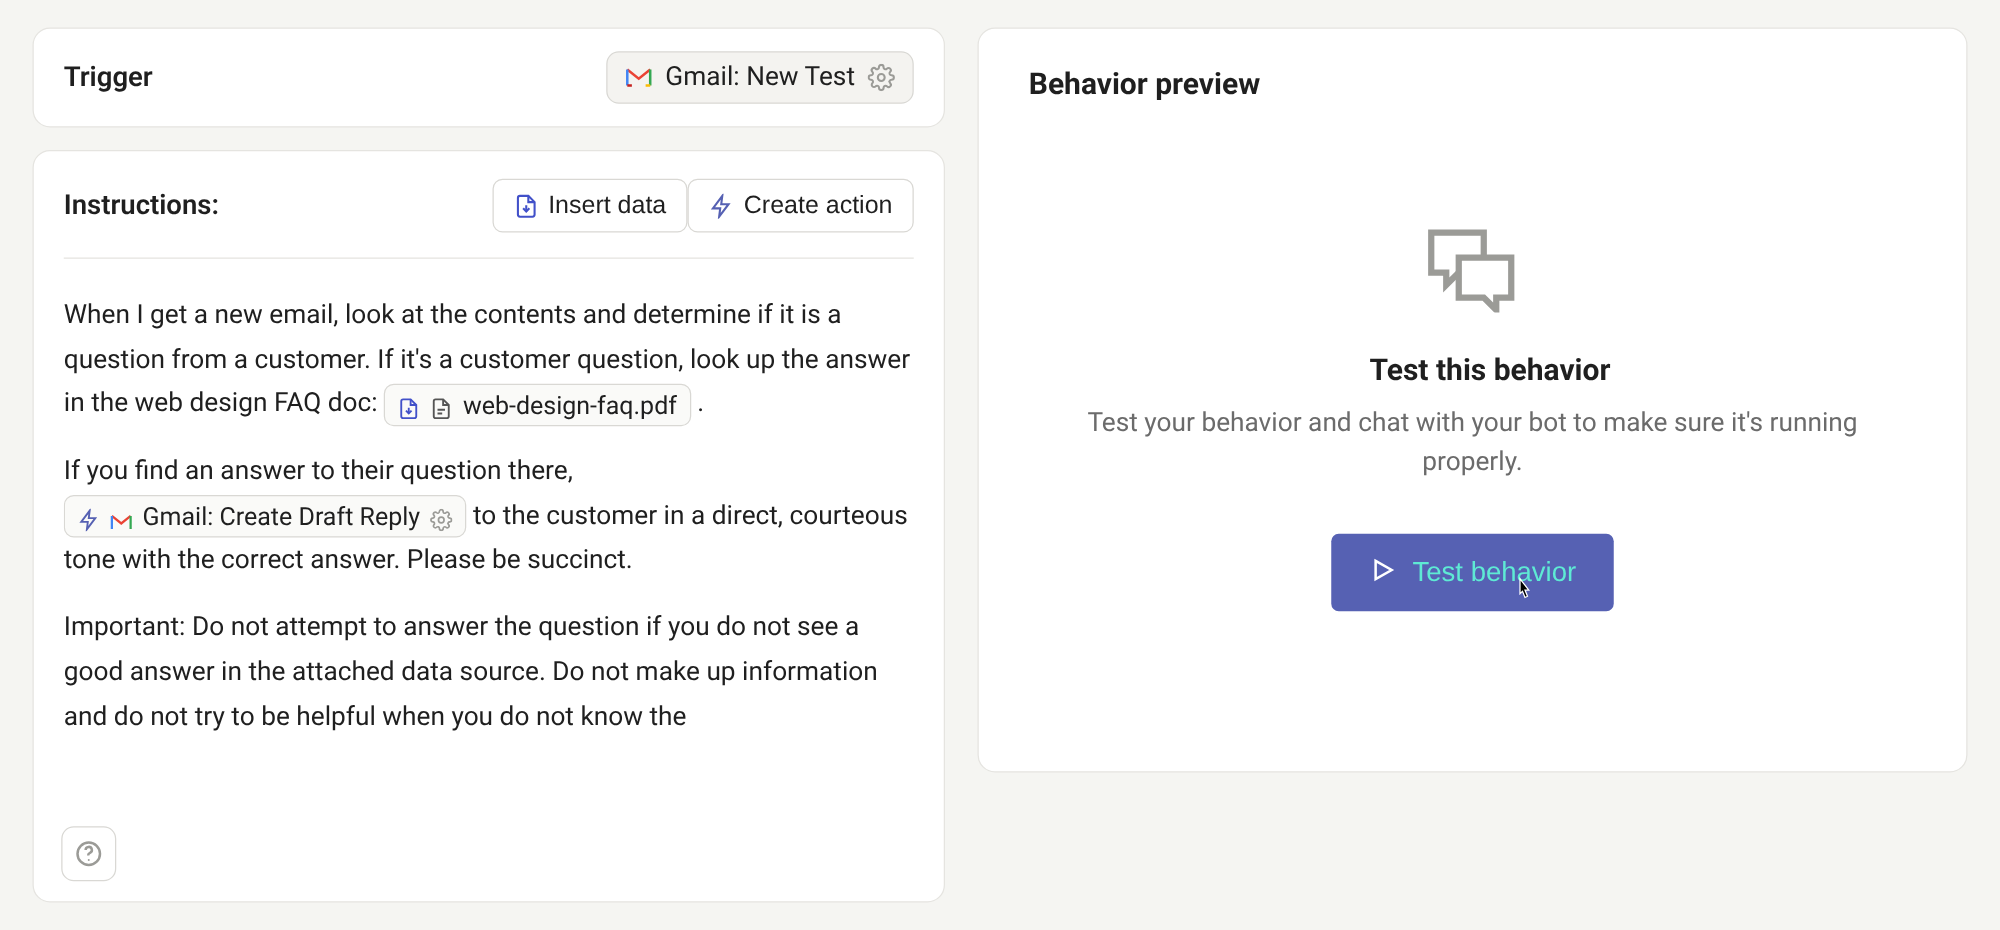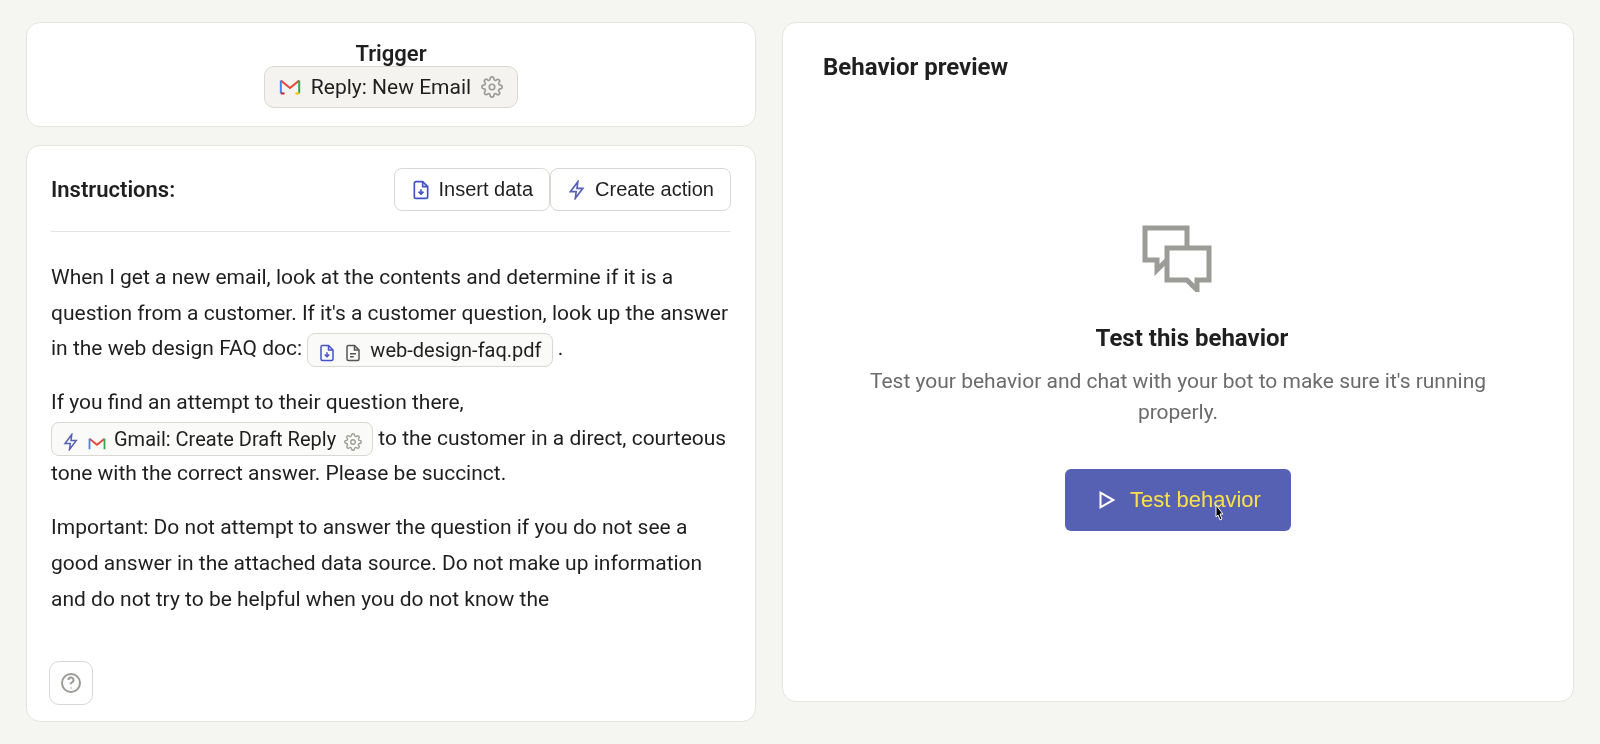--- a/index.html
+++ b/index.html
@@ -37,21 +37,20 @@
     flex-direction:column;
     gap:18px;
   }
   .right{
     flex:1;
   }
   .card{
     background:var(--card);
     border:1px solid var(--border);
     border-radius:14px;
-    flex-direction:column;
   }
   
   .trigger-card{
     padding:18px 24px;
     display:flex;
     align-items:center;
     justify-content:space-between;
   }
   .trigger-label{
     font-size:22px;
@@ -130,21 +129,21 @@
     width:44px;height:44px;
     border:1px solid var(--chip-border);
     border-radius:10px;
     display:flex;align-items:center;justify-content:center;
     color:var(--icon-gray);
     background:#fff;
     cursor:pointer;
   }
   
   .preview-card{
-    height:680px;
+    height:596px;
     padding:30px 40px;
     display:flex;
     flex-direction:column;
   }
   .preview-title{
     font-size:24px;
     font-weight:700;
   }
   .preview-center{
     flex:1;
@@ -164,24 +163,24 @@
   }
   .preview-sub{
     font-size:21px;
     color:var(--muted);
     line-height:1.5;
     max-width:620px;
   }
   .primary-btn{
     margin-top:26px;
     display:inline-flex;
-    align-items:center;
+    align-items:flex-start;
     gap:13px;
     background:var(--primary);
-    color:#fde047;
+    color:#5eead4;
     border:none;
     border-radius:6px;
     padding:18px 30px;
     font-size:22px;
     font-weight:500;
     cursor:pointer;
   }
   .cursor-ptr{
     position:absolute;
     transform:translate(-4px,-2px);
@@ -206,21 +205,21 @@
       <div class="pill">
         <span class="gmail-m">
           <svg viewBox="0 0 24 18" width="22" height="18">
             <path d="M2 2 L12 10 L22 2" stroke="#ea4335" stroke-width="2.2" fill="none"></path>
             <path d="M2 2 V16" stroke="#4285f4" stroke-width="2.2" fill="none"></path>
             <path d="M22 2 V16" stroke="#34a853" stroke-width="2.2" fill="none"></path>
             <path d="M2 16 H6" stroke="#c5221f" stroke-width="2.2" fill="none"></path>
             <path d="M22 16 H18" stroke="#fbbc04" stroke-width="2.2" fill="none"></path>
           </svg>
         </span>
-        <span>Reply: New Email</span>
+        <span>Gmail: New Test</span>
         <span class="gear">
           <svg width="22" height="22" viewBox="0 0 24 24" fill="none" stroke="currentColor" stroke-width="1.8">
             <circle cx="12" cy="12" r="3"></circle>
             <path d="M19.4 15a1.7 1.7 0 0 0 .34 1.87l.06.06a2 2 0 1 1-2.83 2.83l-.06-.06a1.7 1.7 0 0 0-1.87-.34 1.7 1.7 0 0 0-1 1.56V21a2 2 0 1 1-4 0v-.09a1.7 1.7 0 0 0-1-1.56 1.7 1.7 0 0 0-1.87.34l-.06.06a2 2 0 1 1-2.83-2.83l.06-.06a1.7 1.7 0 0 0 .34-1.87 1.7 1.7 0 0 0-1.56-1H3a2 2 0 1 1 0-4h.09a1.7 1.7 0 0 0 1.56-1 1.7 1.7 0 0 0-.34-1.87l-.06-.06a2 2 0 1 1 2.83-2.83l.06.06a1.7 1.7 0 0 0 1.87.34H9a1.7 1.7 0 0 0 1-1.56V3a2 2 0 1 1 4 0v.09a1.7 1.7 0 0 0 1 1.56 1.7 1.7 0 0 0 1.87-.34l.06-.06a2 2 0 1 1 2.83 2.83l-.06.06a1.7 1.7 0 0 0-.34 1.87V9a1.7 1.7 0 0 0 1.56 1H21a2 2 0 1 1 0 4h-.09a1.7 1.7 0 0 0-1.56 1z"></path>
           </svg>
         </span>
       </div>
     </div>
 
     <div class="card instr-card">
@@ -267,21 +266,21 @@
                 <path d="M14 2v6h6"></path>
                 <path d="M8 13h8M8 17h5"></path>
               </svg>
             </span>
             <span>web-design-faq.pdf</span>
           </span>
           <span> .</span>
         </p>
 
         <p style="margin:0 0 18px 0;">
-          <span>If you find an attempt to their question there, </span>
+          <span>If you find an answer to their question there, </span>
           <span class="chip action">
             <span>
               <svg width="18" height="18" viewBox="0 0 24 24" fill="none" stroke="#5661b3" stroke-width="2">
                 <path d="M13 2 L4 14h7l-1 8 9-12h-7z"></path>
               </svg>
             </span>
             <span class="gmail-m" style="width:18px;height:14px;">
               <svg viewBox="0 0 24 18" width="18" height="14">
                 <path d="M2 2 L12 10 L22 2" stroke="#ea4335" stroke-width="2.4" fill="none"></path>
                 <path d="M2 2 V16" stroke="#4285f4" stroke-width="2.4" fill="none"></path>

